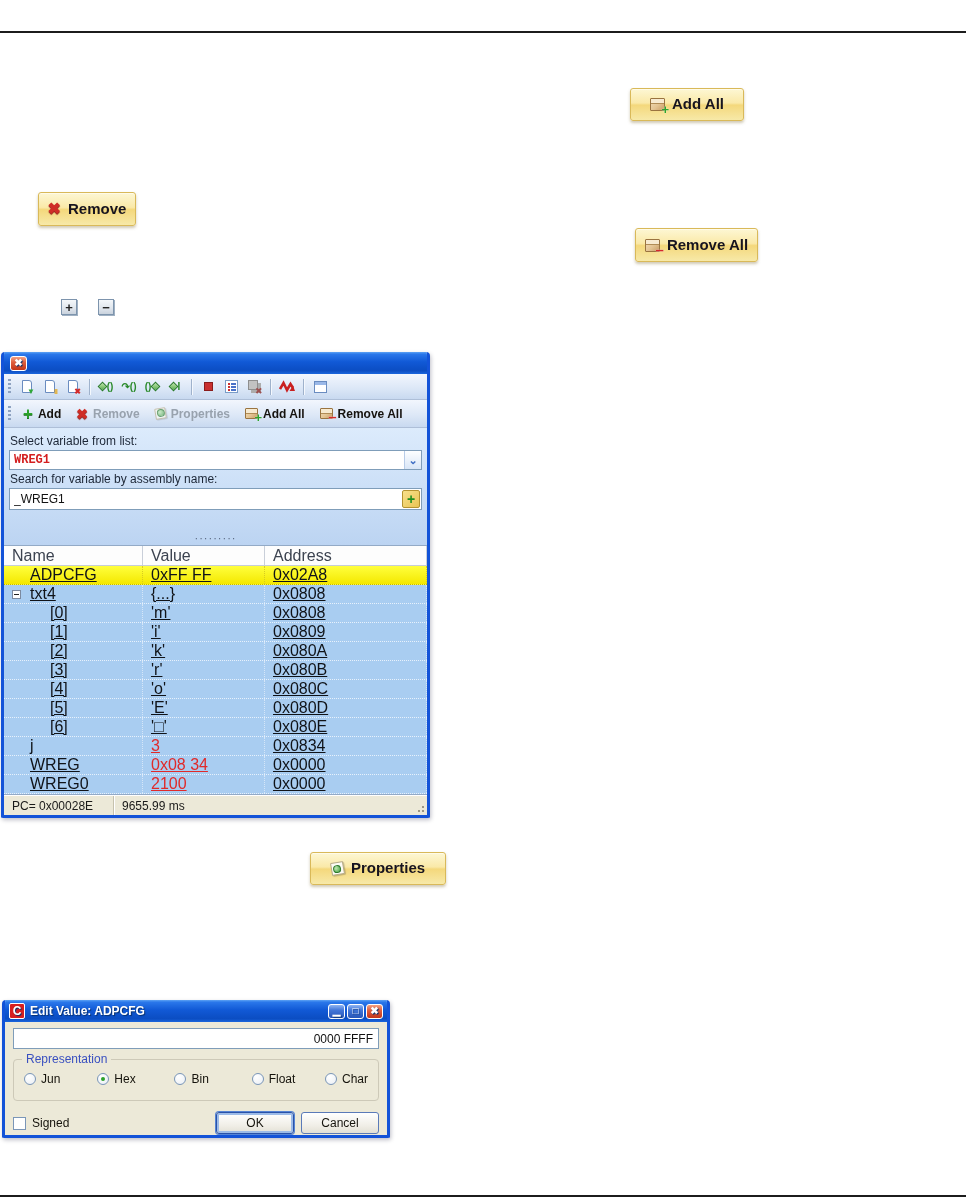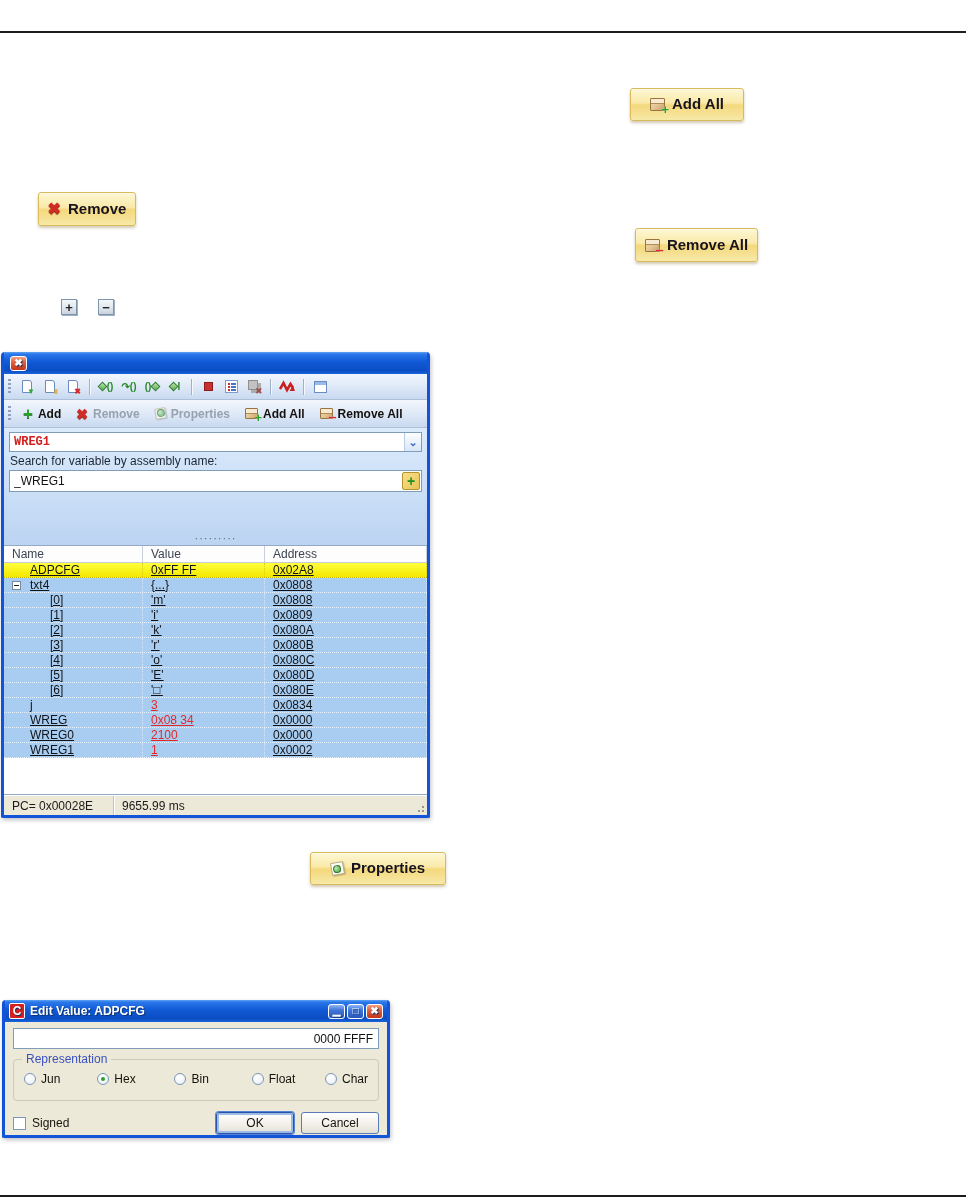--- a/index.html
+++ b/index.html
@@ -112,21 +112,21 @@
     padding:0 26px 0 4px; font-family:"Liberation Sans", sans-serif; color:#111; }
   .addvar { position:absolute; right:2px; top:2px; width:18px; height:18px; border-radius:2px;
     background:linear-gradient(135deg,#f7e08a,#e9c455); border:1px solid #b49330;
     display:flex; align-items:center; justify-content:center;
     color:#1f8f1f; font-weight:bold; font-size:14px; line-height:1; }
   .splitter { position:absolute; left:0; right:0; bottom:2px; height:10px; display:flex;
     align-items:center; justify-content:center; color:#5a6880; font-size:11px; letter-spacing:1px; }
 
   
   .wtable { flex:1; background:#fff; border:1px solid #93aac6; border-left:0; border-right:0;
-    display:flex; flex-direction:column; font-size:12px; overflow:hidden; }
+    display:flex; flex-direction:column; font-size:16px; overflow:hidden; }
   .thead { flex:0 0 17px; display:flex; background:#fdfdfd; color:#3c4350; border-bottom:1px solid #c6cdd8; }
   .thead .th { padding:1px 0 0 8px; border-right:1px solid #c9cfd9; }
   .c1 { width:139px; } .c2 { width:122px; } .c3 { flex:1; }
   .trow { flex:0 0 18px; display:flex; background:#a9cdf1; border-bottom:1px dotted #e7f1fc; color:#101318; }
   .trow .tc { display:flex; align-items:center; border-right:1px dotted #d5e6f8; overflow:hidden; white-space:nowrap;text-decoration:underline; }
   .trow.sel { background:linear-gradient(180deg,#ffff3d,#f4e800); border-bottom:1px dotted #c8b400; }
   .trow.sel .tc { border-right-color:#d8cc20; }
   .tc.c-name.ind1 { padding-left:26px; } .tc.c-name.ind2 { padding-left:46px; }
   .tc.c-name.has-exp { padding-left:8px; }
   .tc.c-value { padding-left:8px; } .tc.c-addr { padding-left:8px; }
@@ -284,20 +284,21 @@
       </span>
       <span class="item">
         <span class="cube">
             <span class="bdg red">–</span>
           </span>
         <span>Remove All</span>
       </span>
     </div>
 
     <div class="formarea">
+      <div class="flabel">Select variable from list:</div>
       <div class="combo">
         <span class="cval">WREG1</span>
         <span class="drop">⌄</span>
       </div>
       <div class="flabel">Search for variable by assembly name:</div>
       <div class="searchwrap">
         <input type="text" value="_WREG1" style="">
         <span class="addvar">+</span>
       </div>
       <div class="splitter">·········</div>

